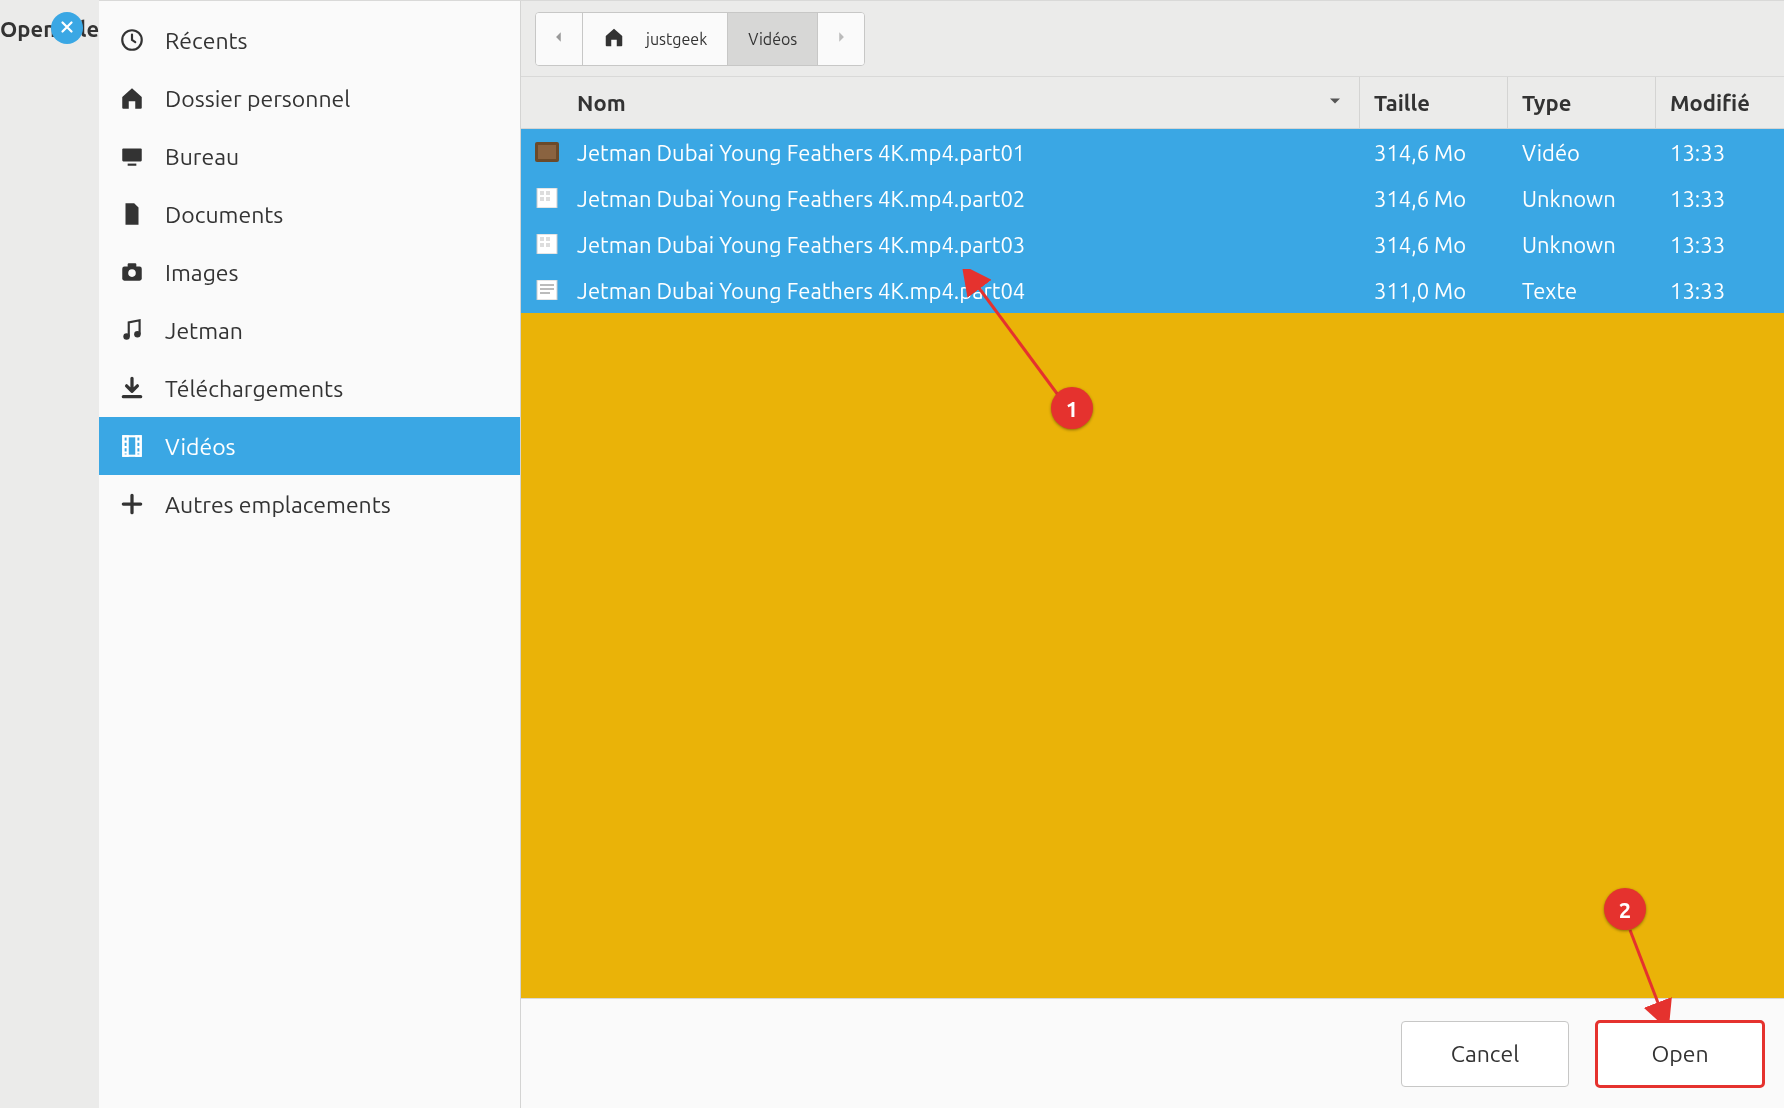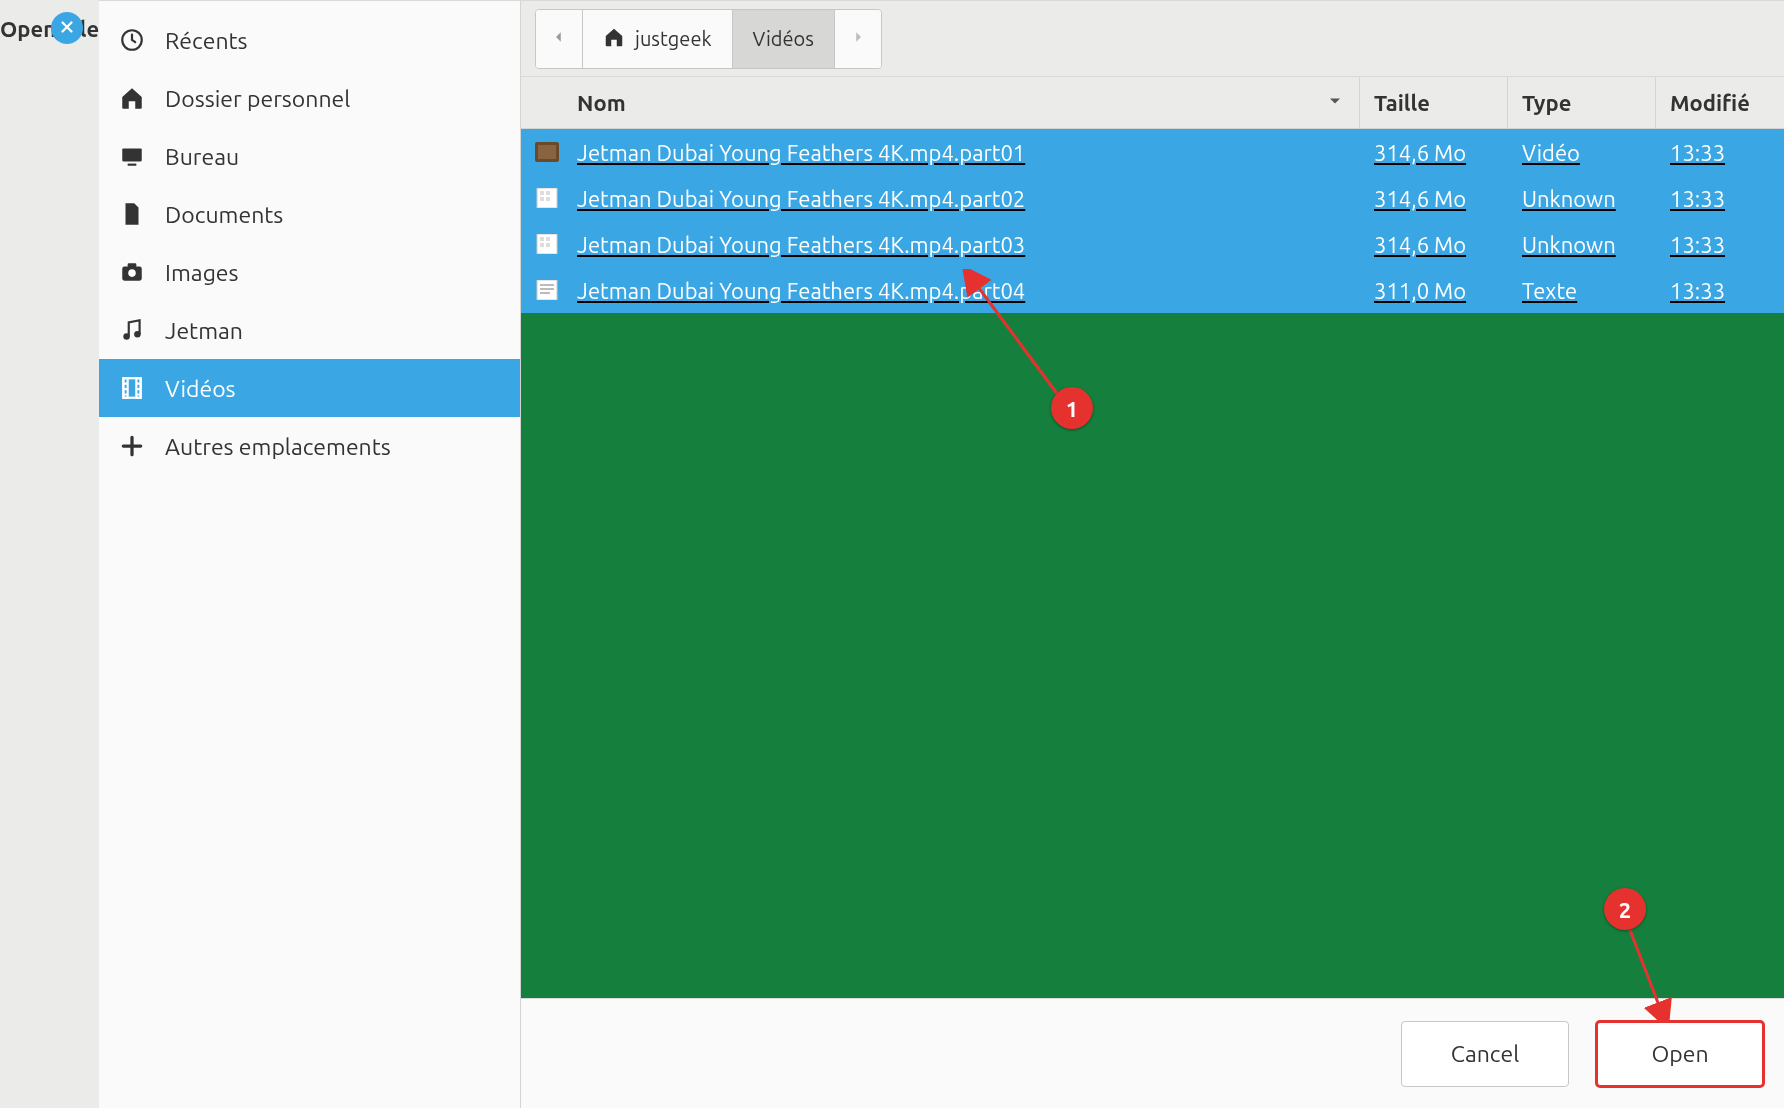--- a/index.html
+++ b/index.html
@@ -17,32 +17,32 @@
 .sidebar { width: 422px; background: #fafafa; border-right: 1px solid #d4d4d3; display: flex; flex-direction: column; padding-top: 10px; }
 .side-item { display: flex; align-items: center; gap: 20px; padding: 16px 20px; font-size: 23px; color: #333; cursor: pointer; }
 .side-item.active { background: #3aa7e4; color: #fff; }
 .side-item.active .side-icon { color: #fff; fill: #fff; }
 .side-icon { width: 26px; height: 26px; display: inline-flex; align-items: center; justify-content: center; color: #333; fill: #333; }
 
 .main { flex: 1; display: flex; flex-direction: column; background: #fafafa; }
 
 .pathbar { height: 76px; display: flex; align-items: center; padding: 0 14px; background: #ebebea; border-bottom: 1px solid #d9d9d8; }
 .pathgroup { display: inline-flex; border: 1px solid #c7c7c6; border-radius: 4px; overflow: hidden; background: #f7f7f6; }
-.pathseg { display: inline-flex; align-items: center; gap: 10px; padding: 0 20px; height: 58px; font-size: 20px; color: #333; border-right: 1px solid #c7c7c6; cursor: pointer; background: #fafafa; }
+.pathseg { display: inline-flex; align-items: center; gap: 21px; padding: 0 20px; height: 52px; font-size: 16px; color: #333; border-right: 1px solid #c7c7c6; cursor: pointer; background: #fafafa; }
 .pathseg:last-child { border-right: none; }
 .pathseg.disabled { color: #999; }
 .pathseg.arrow { padding: 0 16px; }
 .pathseg.current { background: #d7d7d6; }
 
 .columns { display: grid; grid-template-columns: 1fr 148px 148px 128px; align-items: center; background: #ebebea; border-bottom: 1px solid #d4d4d3; height: 52px; padding-left: 42px; }
 .col { padding: 0 14px; font-size: 22px; font-weight: 600; color: #333; border-right: 1px solid #d4d4d3; display: flex; align-items: center; height: 100%; }
 .col:last-child { border-right: none; }
 .col-nom { justify-content: space-between; }
 
-.filelist { flex: 1; background: #15803d; overflow: auto; position: relative; text-decoration: underline; }
+.filelist { flex: 1; background: #eab308; overflow: auto; position: relative; }
 .row { display: grid; grid-template-columns: 1fr 148px 148px 128px; align-items: center; height: 46px; font-size: 22px; cursor: pointer; }
 .row.selected { background: #3aa7e4; color: #fff; }
 .cell { padding: 0 14px; white-space: nowrap; overflow: hidden; text-overflow: ellipsis; }
 .cell-nom { display: flex; align-items: center; gap: 18px; padding-left: 14px; }
 .file-icon { width: 24px; height: 20px; display: inline-flex; align-items: center; justify-content: center; }
 
 .footer { height: 110px; display: flex; align-items: center; justify-content: flex-end; gap: 27px; padding: 0 20px; background: #fafafa; border-top: 1px solid #d9d9d8; }
 .btn { min-width: 168px; height: 66px; border: 1px solid #c7c7c6; background: #fff; border-radius: 4px; font-size: 23px; color: #333; cursor: pointer; }
 .btn.highlight { outline: 3px solid #e5322e; outline-offset: -2px; }
 
@@ -114,20 +114,29 @@
       </div>
       <div class="side-item">
         <span class="side-icon">
             <svg viewBox="0 0 24 24">
               <path d="M9 18V5l10-2v13" fill="none" stroke="currentColor" stroke-width="2"></path>
               <circle cx="7" cy="18" r="3" fill="currentColor"></circle>
               <circle cx="17" cy="16" r="3" fill="currentColor"></circle>
             </svg>
           </span>
         <span>Jetman</span>
+      </div>
+      <div class="side-item">
+        <span class="side-icon">
+            <svg viewBox="0 0 24 24">
+              <path d="M12 3v12m0 0l-5-5m5 5l5-5" fill="none" stroke="currentColor" stroke-width="3" stroke-linecap="round" stroke-linejoin="round"></path>
+              <path d="M4 20h16" stroke="currentColor" stroke-width="3" stroke-linecap="round"></path>
+            </svg>
+          </span>
+        <span>Téléchargements</span>
       </div>
       <div class="side-item active">
         <span class="side-icon">
             <svg viewBox="0 0 24 24">
               <rect x="4" y="3" width="16" height="18" fill="none" stroke="currentColor" stroke-width="2"></rect>
               <rect x="4" y="3" width="4" height="18" fill="none" stroke="currentColor" stroke-width="2"></rect>
               <rect x="16" y="3" width="4" height="18" fill="none" stroke="currentColor" stroke-width="2"></rect>
               <path d="M4 8h4M4 13h4M4 18h4M16 8h4M16 13h4M16 18h4" stroke="currentColor" stroke-width="2"></path>
             </svg>
           </span>

